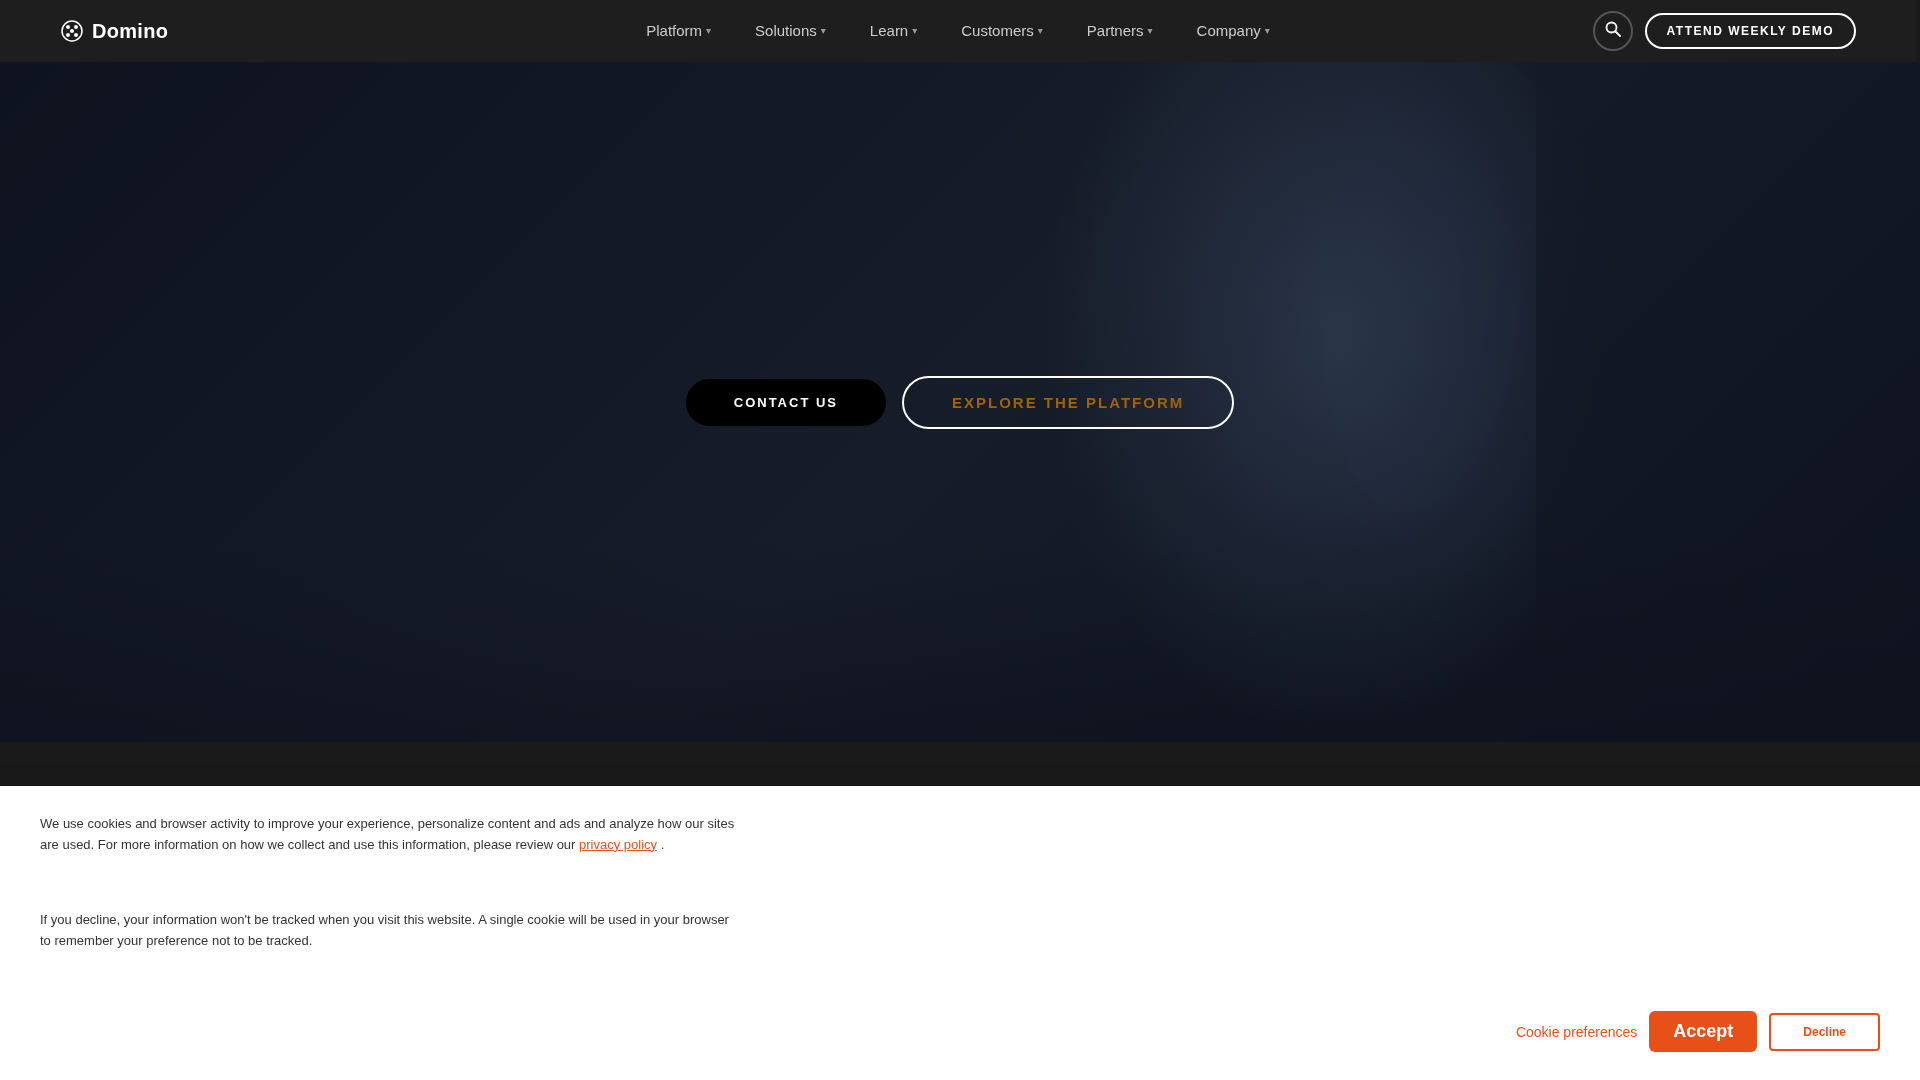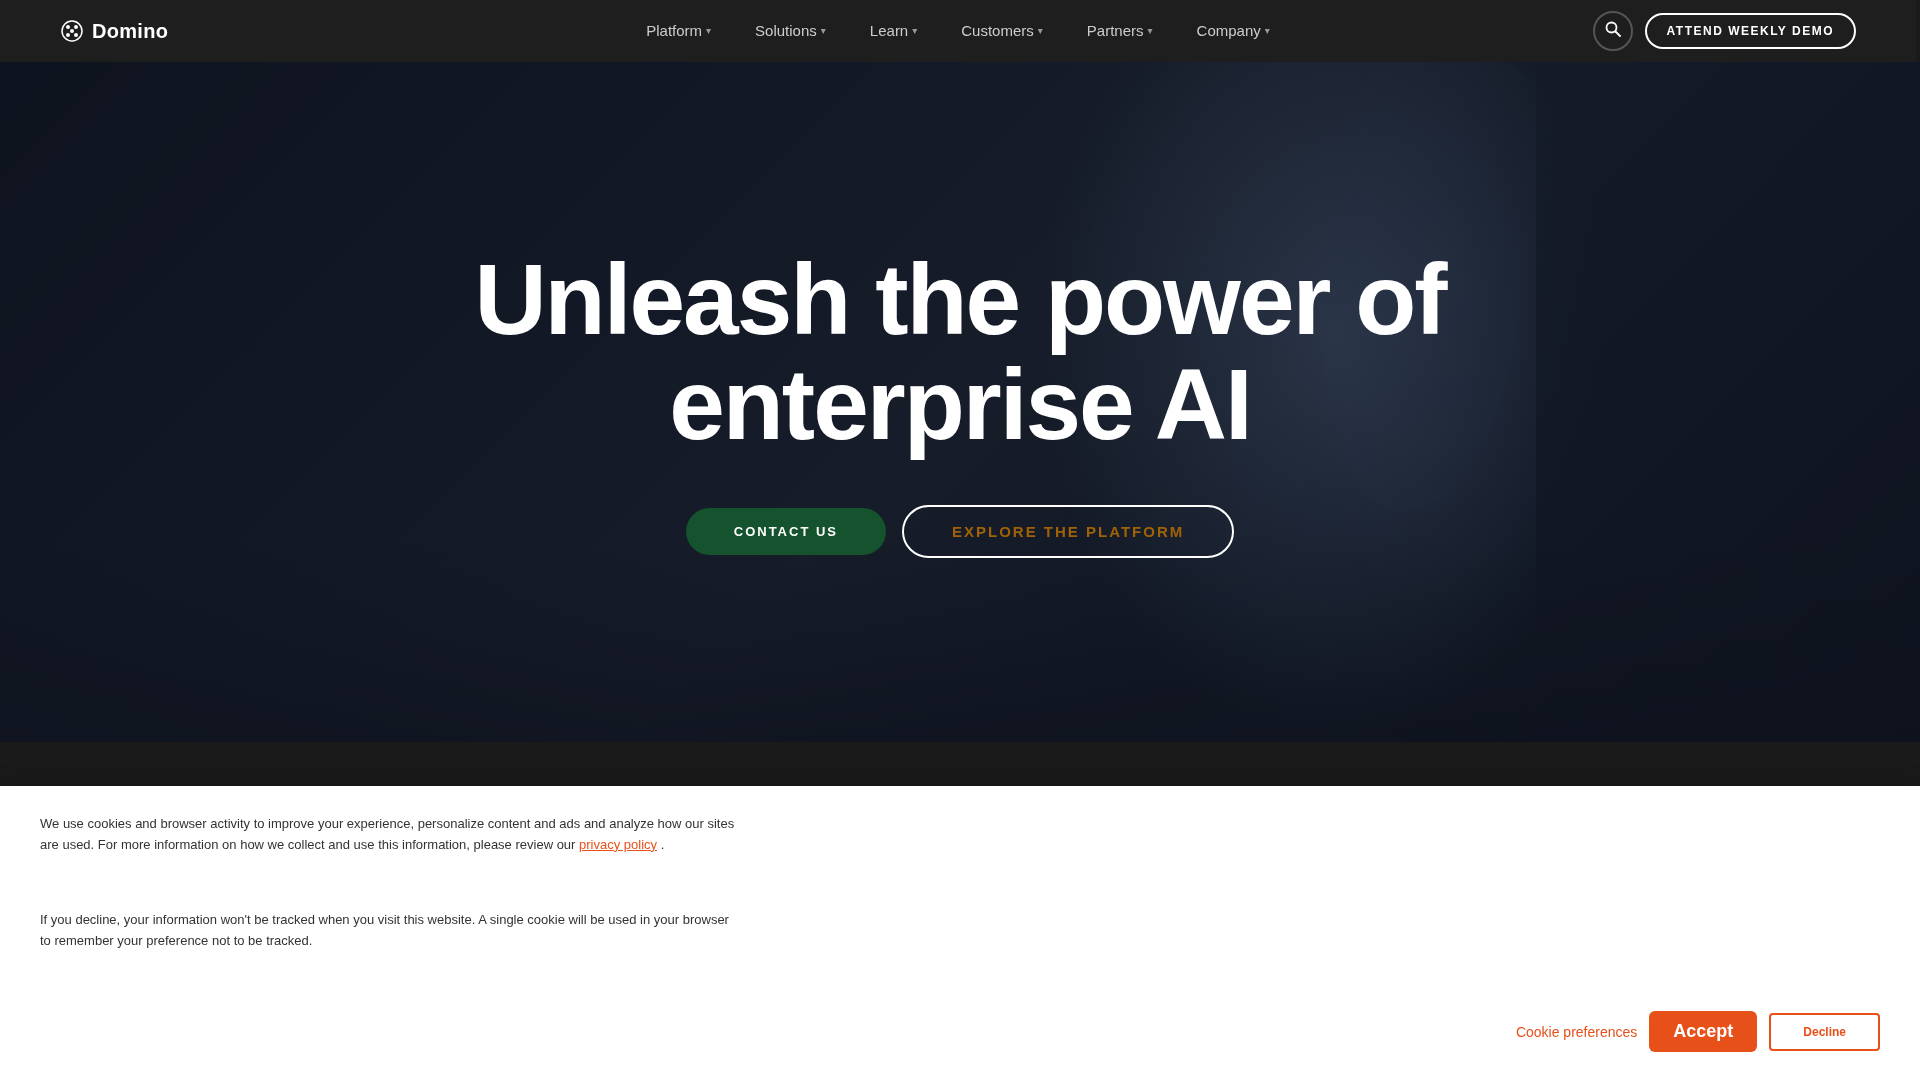--- a/index.html
+++ b/index.html
@@ -134,21 +134,21 @@
       line-height: 1.05;
       letter-spacing: -2px;
       margin-bottom: 48px;
     }
     .hero-buttons {
       display: flex;
       gap: 16px;
       align-items: center;
     }
     .btn-contact {
-      background: #14532d;
+      background: #000000;
       color: #fff;
       border: none;
       padding: 16px 48px;
       border-radius: 50px;
       font-size: 13px;
       font-weight: 700;
       letter-spacing: 2px;
       cursor: pointer;
       text-transform: uppercase;
     }
@@ -321,24 +321,20 @@
 
 <section class="hero">
   <div class="hero-bg"></div>
   <div class="bg-shape-1"></div>
   <div class="bg-shape-2"></div>
   <div class="bg-shape-3"></div>
   <div class="hero-overlay"></div>
   <div class="hero-figure"></div>
 
   <div class="hero-content">
-    <h1 class="hero-title">
-      <span>Unleash the power of</span><br>
-      <span>enterprise AI</span>
-    </h1>
     <div class="hero-buttons">
       <button class="btn-contact">CONTACT US</button>
       <button class="btn-explore">EXPLORE THE PLATFORM</button>
     </div>
   </div>
 </section>
 
 <div class="cookie-banner">
   <p class="cookie-text">
     <span>We use cookies and browser activity to improve your experience, personalize content and ads and analyze how our sites are used. For more information on how we collect and use this information, please review our</span>

